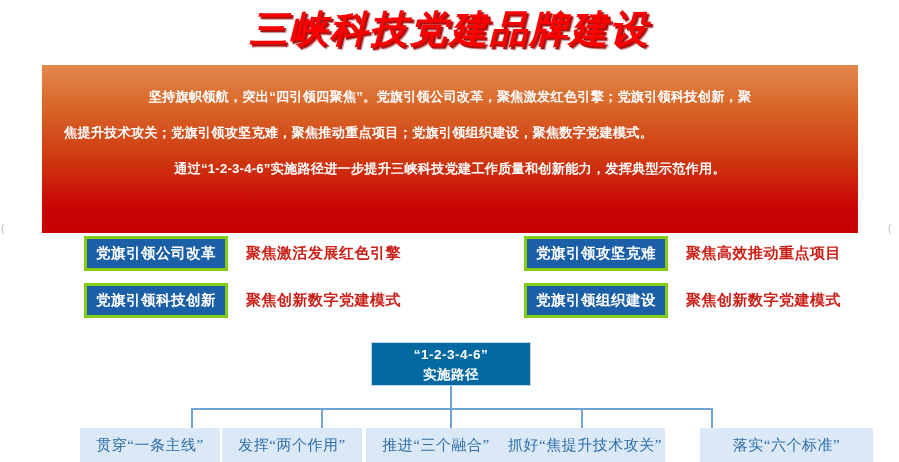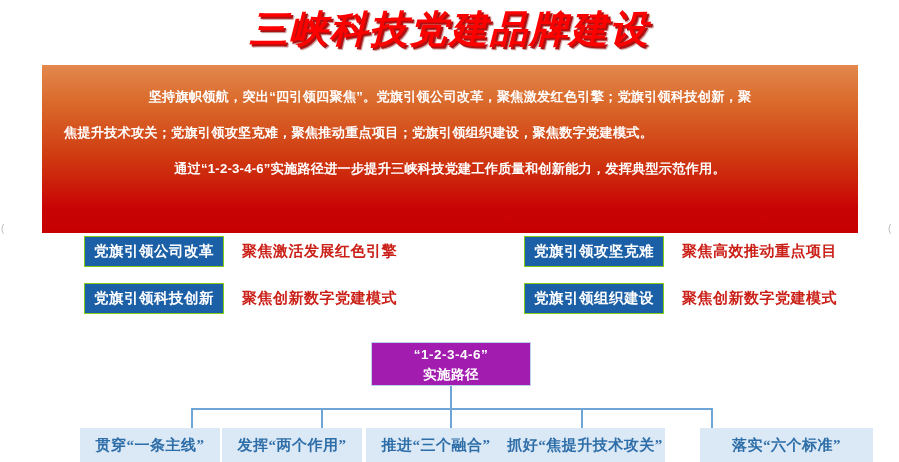--- a/index.html
+++ b/index.html
@@ -60,21 +60,21 @@
   .banner-line.l3 { text-align: center; letter-spacing: .2px; }
 
   
   .pillar {
     position: absolute;
     display: flex;
     align-items: center;
   }
   .pillar-tag {
     background: #1B5FA6;
-    border: 1px solid #84cc16;
+    border: 3px solid #84cc16;
     color: #ffffff;
     font-weight: 700;
     font-size: 14.5px;
     letter-spacing: .5px;
     padding: 5px 9px;
     text-align: center;
     white-space: nowrap;
     box-sizing: border-box;
   }
   .pillar-desc {
@@ -91,21 +91,21 @@
   #pillar-2 { left: 524px; top: 236px; }
   #pillar-3 { left: 524px; top: 283px; }
 
   
   #path-box {
     position: absolute;
     left: 371px;
     top: 342px;
     width: 160px;
     height: 44px;
-    background: #a21caf;
+    background: #0369a1;
     border: 1px solid #BBD3E8;
     box-sizing: border-box;
     color: #ffffff;
     font-weight: 700;
     font-size: 13.5px;
     line-height: 20px;
     text-align: center;
     padding-top: 2px;
     letter-spacing: .5px;
   }
@@ -122,21 +122,21 @@
   
   .leaf {
     position: absolute;
     top: 428px;
     width: 140px;
     height: 34px;
     background: #DBE8F6;
     box-sizing: border-box;
     color: #2E6EA8;
     font-family: "Liberation Serif", "DejaVu Serif", serif;
-    font-weight: 700;
+    font-weight: 400;
     font-size: 15px;
     letter-spacing: .5px;
     text-align: center;
     line-height: 34px;
     white-space: nowrap;
   }
 
   
   .edge-mark {
     position: absolute;

